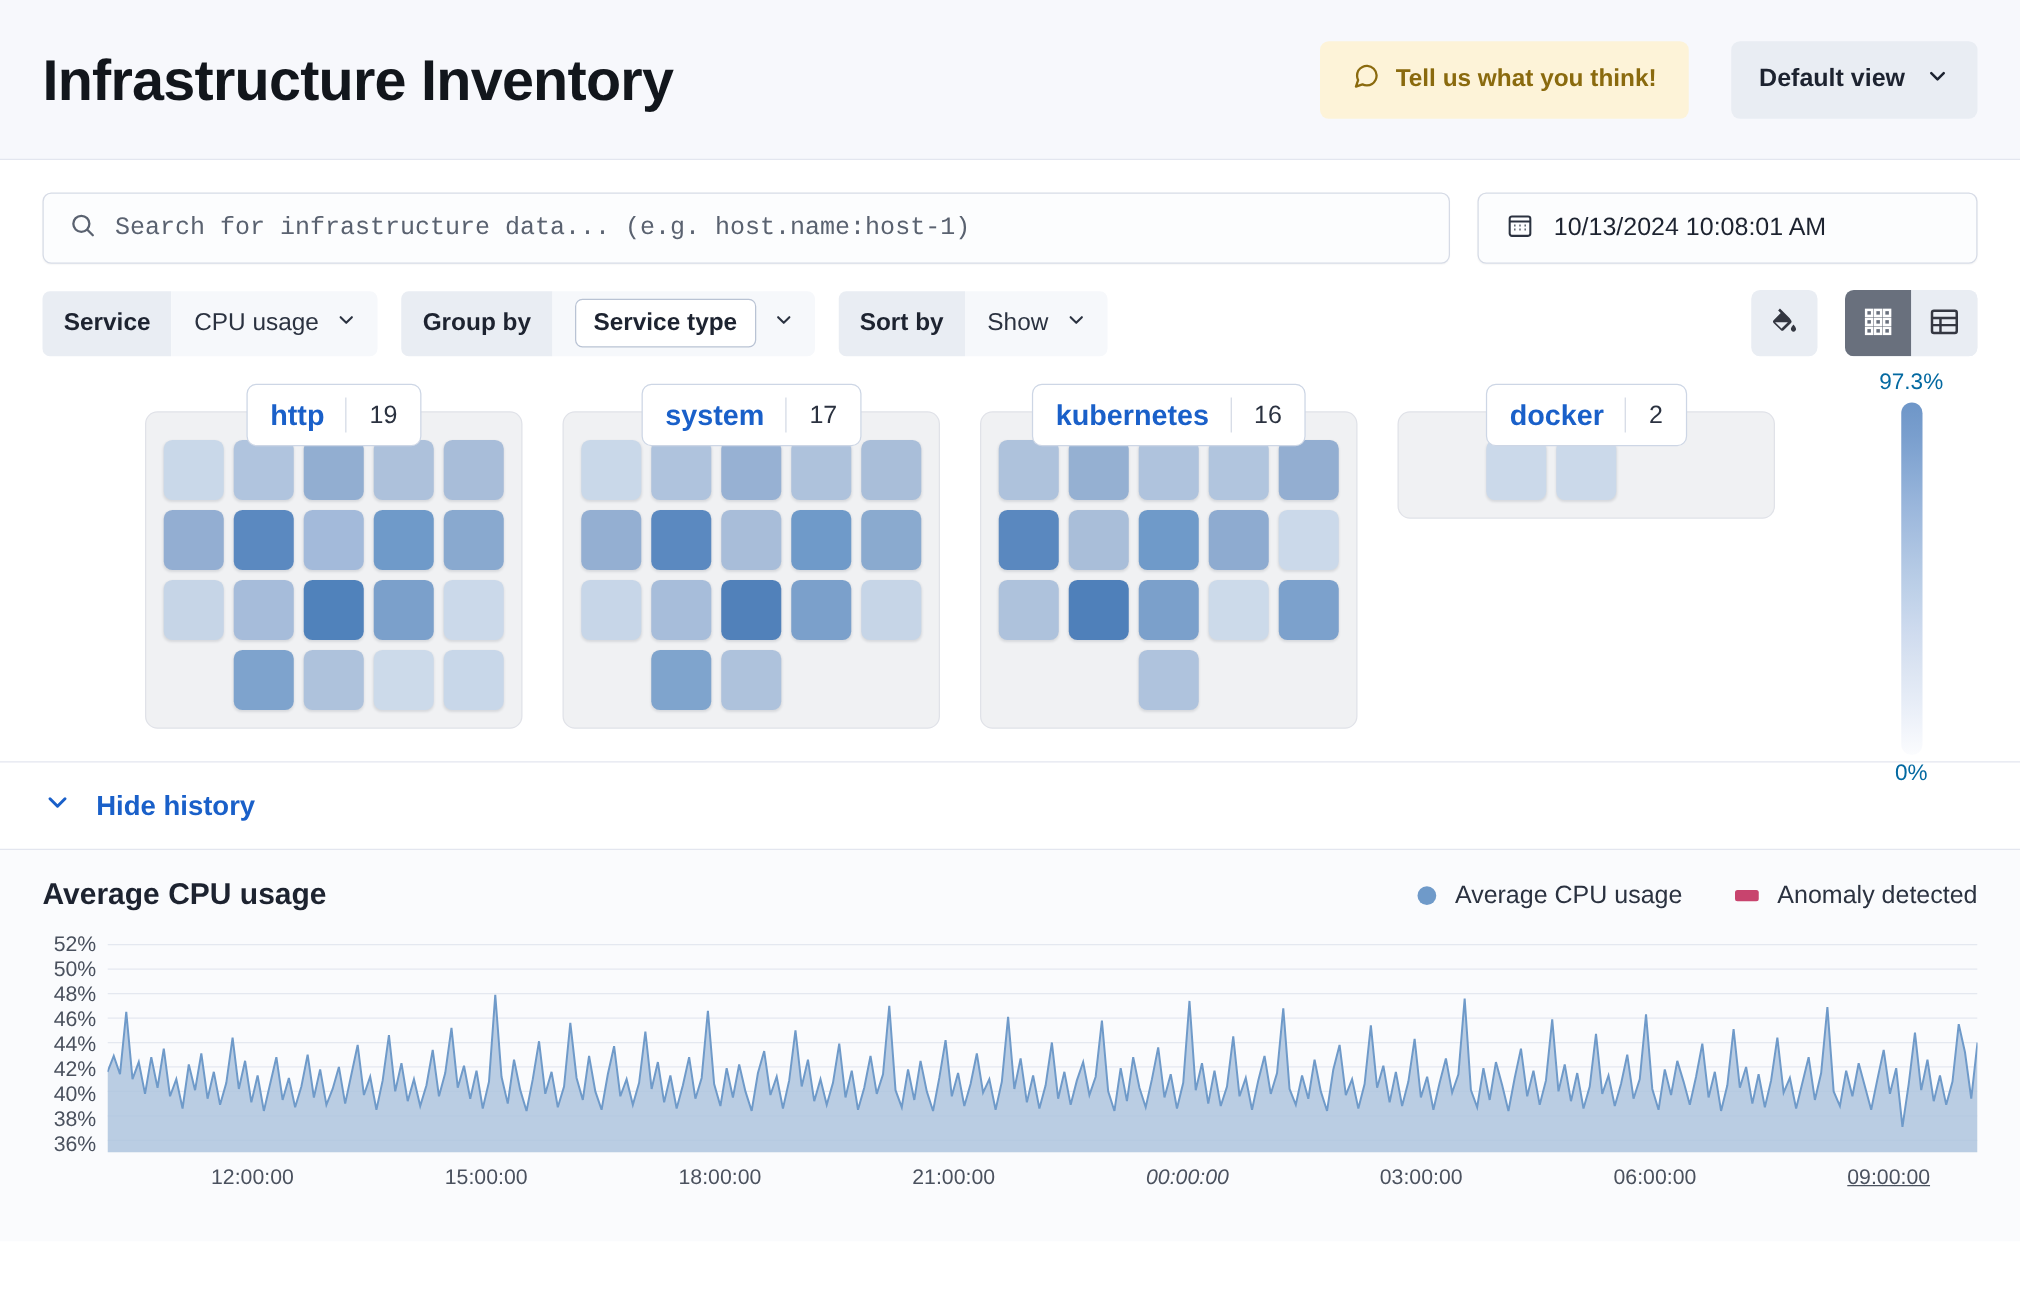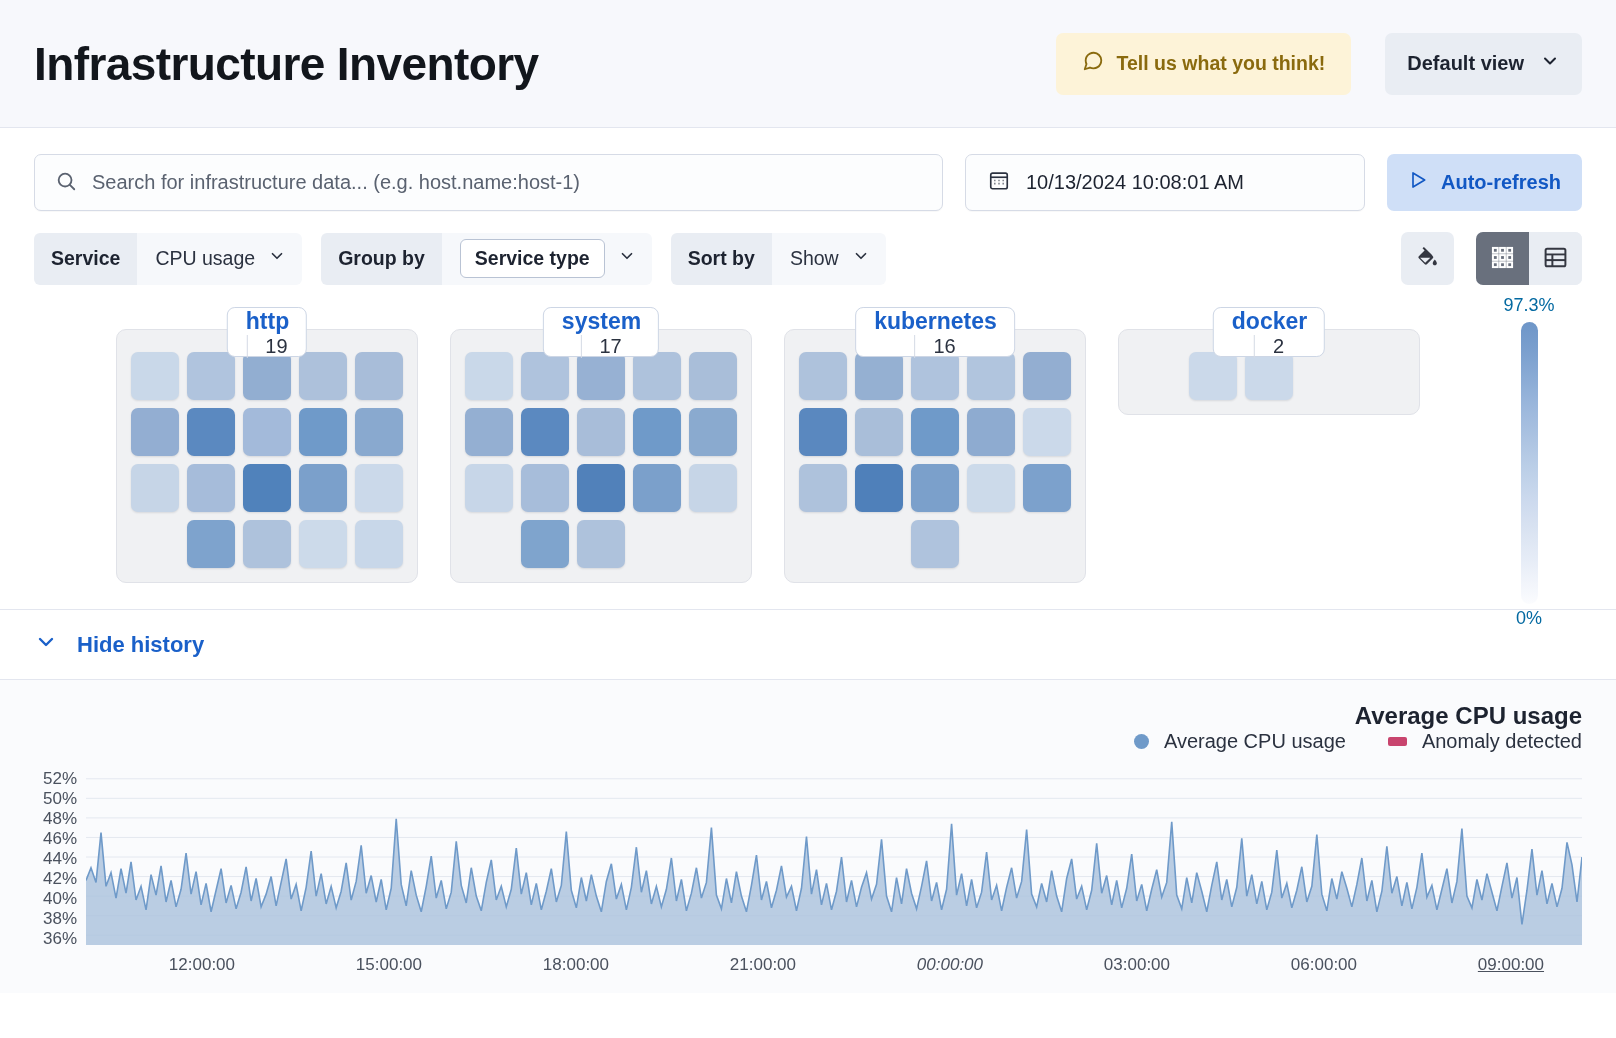--- a/index.html
+++ b/index.html
@@ -65,20 +65,21 @@
   .searchbox{
     flex:1;
     height:57px;
     border:1px solid #d6dbe6;
     border-radius:7px;
     background:#fcfdfe;
     display:flex; align-items:center;
     gap:15px;
     padding:0 20px;
     box-shadow:0 1px 1px rgba(0,0,0,0.03);
+    font-family:Liberation Mono, monospace;
   }
   .searchbox .ph{ font-size:20px; color:#5a6270; }
   .datebox{
     width:400px;
     height:57px;
     border:1px solid #d6dbe6;
     border-radius:7px;
     background:#fcfdfe;
     display:flex; align-items:center;
     gap:16px; padding:0 22px;
@@ -164,21 +165,20 @@
     top:0; left:50%;
     transform:translateX(-50%);
     background:#ffffff;
     border:1px solid #cdd6e5;
     border-radius:8px;
     height:50px;
     display:flex; align-items:center;
     padding:0 0 0 18px;
     z-index:3;
     white-space:nowrap;
-    flex-direction:column;
   }
   .group-badge .gname{
     font-size:23px; font-weight:bold; color:#1a60c9;
     padding-right:17px;
   }
   .group-badge .gcount{
     font-size:20px; color:#2b3240;
     border-left:1px solid #d4dae5;
     padding:0 18px;
     height:28px; display:flex; align-items:center;
@@ -222,21 +222,21 @@
     color:#1a60c9; font-size:22px; font-weight:bold;
     cursor:pointer;
   }
 
   
   .chart-panel{
     background:#fafbfd;
     padding:22px 34px 0 34px;
     height:313px;
   }
-  .chart-head{ display:flex; align-items:flex-end;flex-direction:column; }
+  .chart-head{ display:flex; align-items:center; }
   .chart-title{ font-size:24px; font-weight:bold; color:#1d2330; }
   .chart-legend{ margin-left:auto; display:flex; align-items:center; gap:42px; }
   .leg-item{ display:flex; align-items:center; gap:15px; font-size:20px; color:#2b3240; }
   .dot{ width:15px; height:15px; border-radius:50%; background:#6f9ac9; }
   .sq{ width:19px; height:9px; border-radius:2px; background:#c8446e; }
   .plot-wrap{ display:flex; margin-top:16px; }
   .yaxis{
     width:52px;
     display:flex; flex-direction:column; justify-content:space-between;
     font-size:17px; color:#4a515e; text-align:right;
@@ -297,28 +297,20 @@
             <line x1="7" y1="12.5" x2="8" y2="12.5"></line>
             <line x1="11.5" y1="12.5" x2="12.5" y2="12.5"></line>
             <line x1="16" y1="12.5" x2="17" y2="12.5"></line>
             <line x1="7" y1="16" x2="8" y2="16"></line>
             <line x1="11.5" y1="16" x2="12.5" y2="16"></line>
             <line x1="16" y1="16" x2="17" y2="16"></line>
           </svg>
       </span>
       <span>10/13/2024 10:08:01 AM</span>
     </div>
-    <button class="refresh-btn">
-      <span>
-        <svg width="20" height="20" viewBox="0 0 24 24" fill="none" stroke="#1258c4" stroke-width="2" stroke-linejoin="round">
-            <polygon points="6 3.5 20 12 6 20.5"></polygon>
-          </svg>
-      </span>
-      <span>Auto-refresh</span>
-    </button>
   </div>
 
   <div class="row2">
 
     <div class="fgroup">
       <div class="flabel">Service</div>
       <div class="fvalue">
         <span>CPU usage</span>
         <span><svg width="18" height="18" viewBox="0 0 24 24" fill="none" stroke="#2b3240" stroke-width="2.2" stroke-linecap="round" stroke-linejoin="round">
               <polyline points="6 9 12 15 18 9"></polyline>

